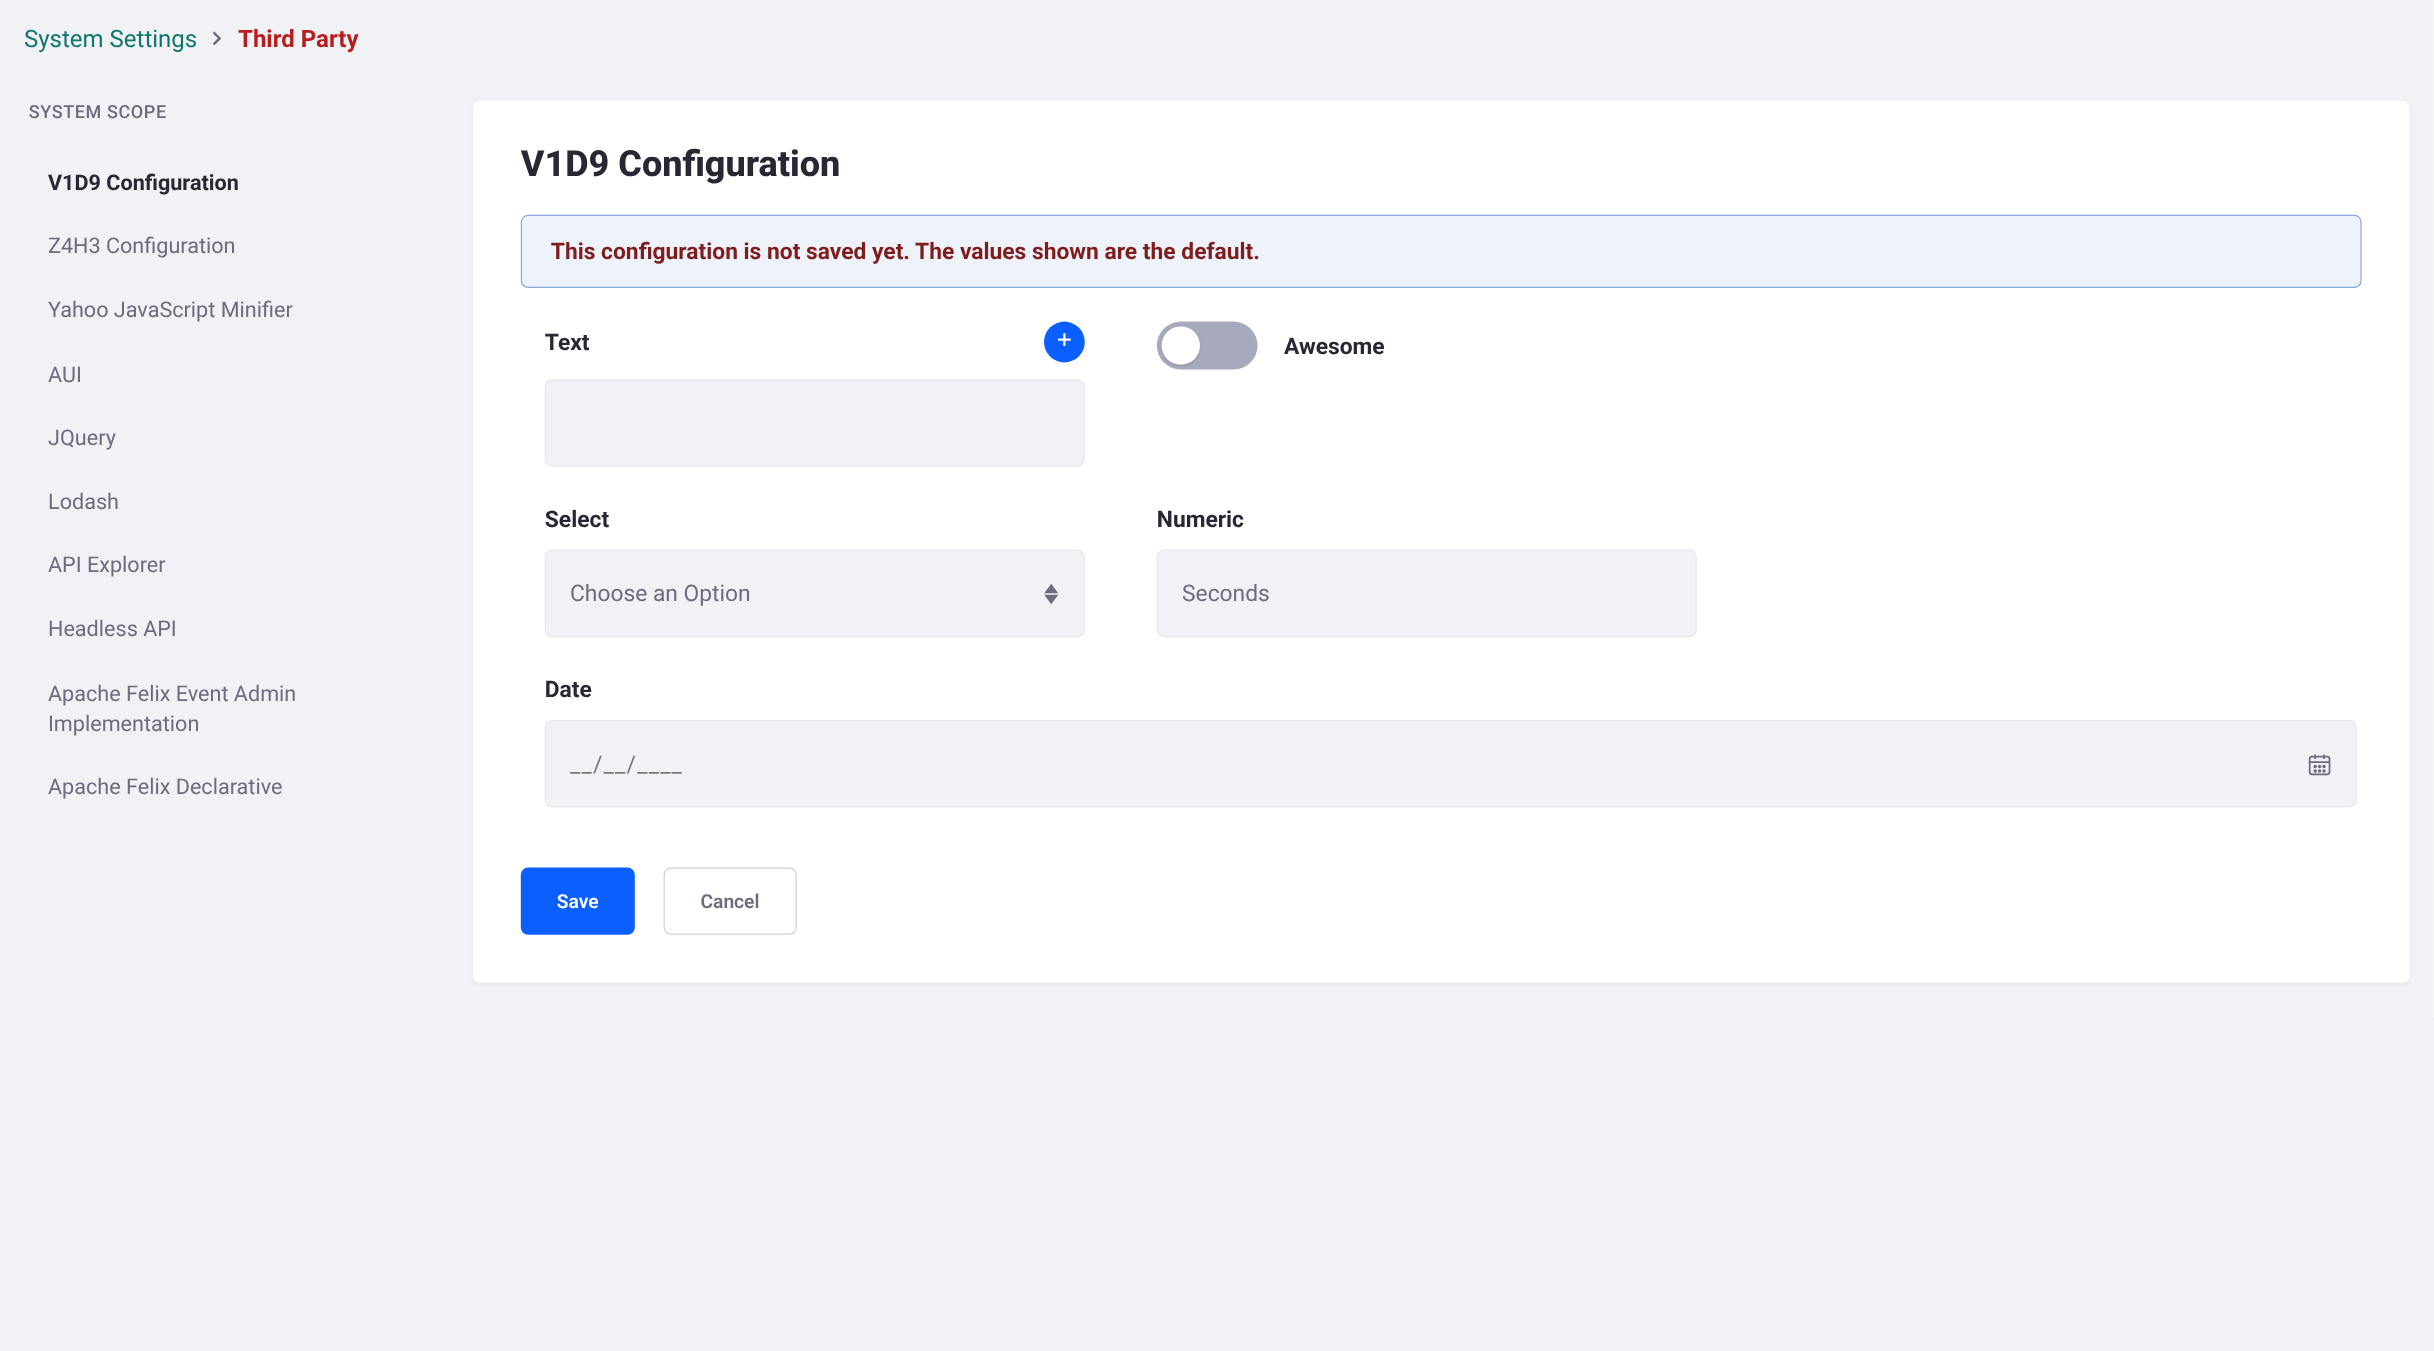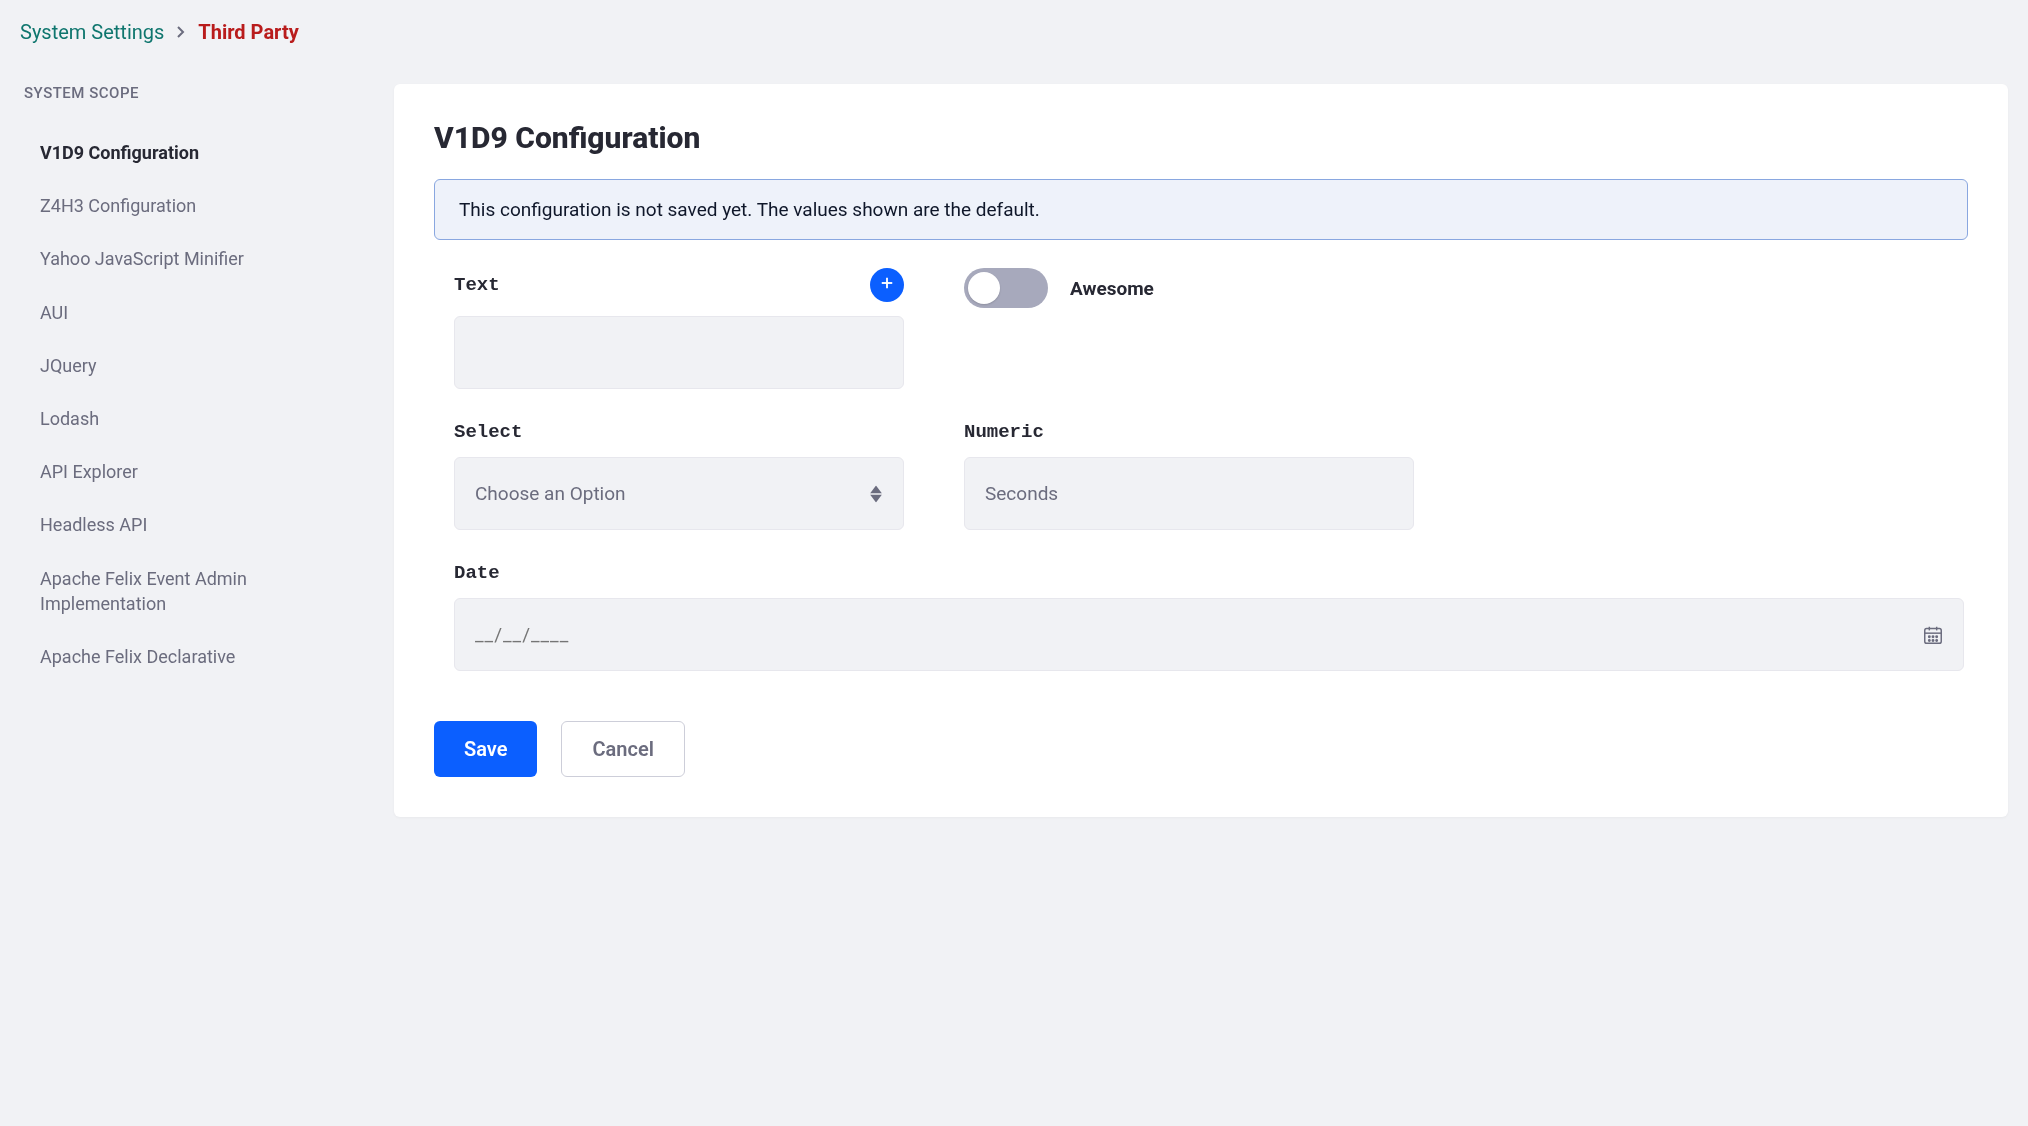--- a/index.html
+++ b/index.html
@@ -75,42 +75,42 @@
       font-size: 30px;
       font-weight: 800;
       color: #272833;
       margin-bottom: 24px;
     }
     .info-banner {
       background: #eef2fa;
       border: 1px solid #89a7e0;
       border-radius: 6px;
       padding: 18px 24px;
-      color: #0f172a;
+      color: #7f1d1d;
       font-size: 19px;
       margin-bottom: 28px;
+      font-weight: bold;
     }
     .form-row {
       display: flex;
       gap: 60px;
       margin-bottom: 32px;
       padding-left: 20px;
       padding-right: 4px;
     }
     .form-col {
       flex: 1;
       min-width: 0;
     }
     .field-label {
       font-size: 19px;
       font-weight: 700;
       color: #272833;
       margin-bottom: 14px;
       display: block;
-      font-family: Liberation Mono, monospace;
     }
     .field-label-row {
       display: flex;
       align-items: center;
       justify-content: space-between;
       margin-bottom: 14px;
     }
     .field-label-row .field-label {
       margin-bottom: 0;
     }
@@ -223,21 +223,21 @@
     }
     .button-row {
       display: flex;
       gap: 24px;
       margin-top: 50px;
     }
     .btn {
       height: 56px;
       padding: 0 30px;
       border-radius: 6px;
-      font-size: 20px;
+      font-size: 16px;
       font-weight: 600;
       cursor: pointer;
       font-family: inherit;
       display: flex;
       align-items: center;
     }
     .btn-primary {
       background: #0b5fff;
       color: #fff;
       border: none;

